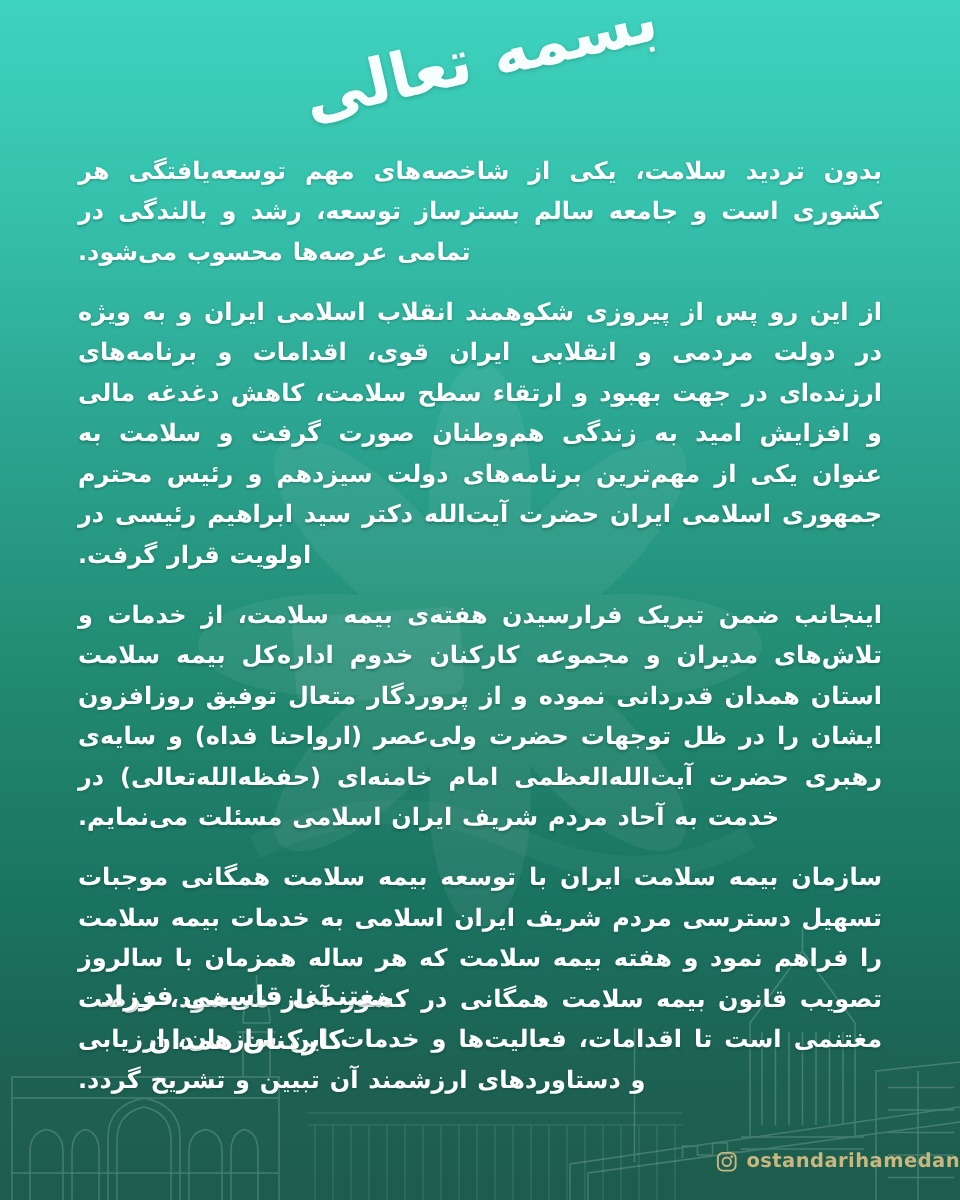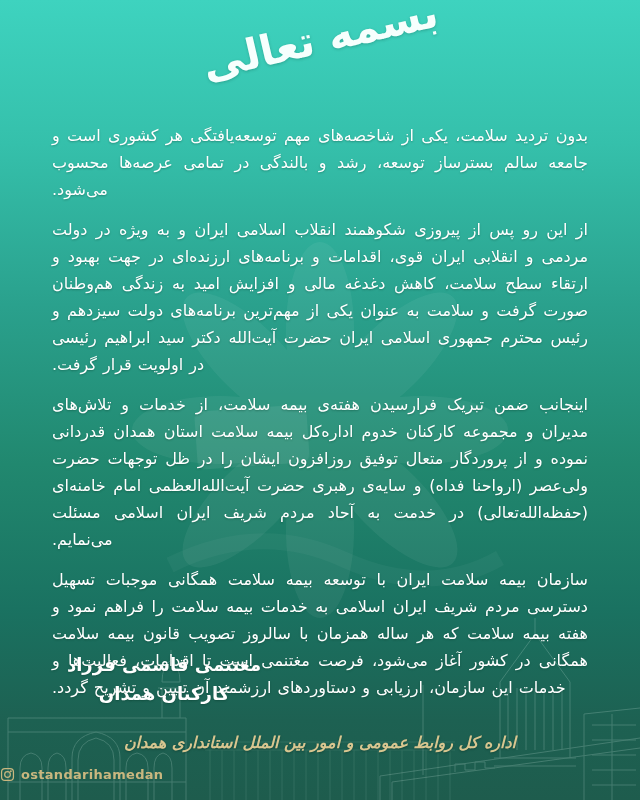--- a/index.html
+++ b/index.html
@@ -21,24 +21,24 @@
     text-align:center;color:#f6fffd;
     text-shadow:0 1px 3px rgba(0,60,45,.25);
   }
   .bismillah span{
     display:inline-block;
     transform:rotate(-13deg);
     font-size:42px;font-weight:bold;
     letter-spacing:1px;
   }
   .body-text{
-    position:absolute;top:122px;left:52px;width:536px;
+    position:absolute;top:100px;left:52px;width:536px;
     direction:rtl;
     color:#ffffff;
-    font-size:16px;font-weight:normal;
+    font-size:16px;font-weight:bold;
     line-height:27px;
     text-align:justify;
     text-align-last:left;
     text-shadow:0 1px 2px rgba(0,50,35,.32);
     word-spacing:1px;
   }
   .body-text p{margin:0 0 13px 0;}
   .signature{
     position:absolute;top:650px;left:55px;width:218px;
     direction:rtl;text-align:center;
@@ -47,21 +47,21 @@
   }
   .footer-calligraphy{
     position:absolute;top:733px;left:0;right:0;
     direction:rtl;text-align:center;
     color:#d8c690;
     font-size:16px;font-style:italic;font-weight:bold;
     text-shadow:0 1px 2px rgba(0,40,30,.4);
   }
   .instagram-row{
     position:absolute;top:767px;left:0;right:0;
-    display:flex;justify-content:flex-start;align-items:center;gap:6px;
+    display:flex;justify-content:flex-end;align-items:center;gap:6px;
     color:#c9b77f;font-size:13px;font-weight:bold;
     letter-spacing:.3px;
   }
   .instagram-row svg{flex:0 0 auto;}
 </style>
 </head>
 <body>
 
 <div class="poster">
 
@@ -145,21 +145,20 @@
     <p>از این رو پس از پیروزی شکوهمند انقلاب اسلامی ایران و به ویژه در دولت مردمی و انقلابی ایران قوی، اقدامات و برنامه‌های ارزنده‌ای در جهت بهبود و ارتقاء سطح سلامت، کاهش دغدغه مالی و افزایش امید به زندگی هم‌وطنان صورت گرفت و سلامت به عنوان یکی از مهم‌ترین برنامه‌های دولت سیزدهم و رئیس محترم جمهوری اسلامی ایران حضرت آیت‌الله دکتر سید ابراهیم رئیسی در اولویت قرار گرفت.</p>
     <p>اینجانب ضمن تبریک فرارسیدن هفته‌ی بیمه سلامت، از خدمات و تلاش‌های مدیران و مجموعه کارکنان خدوم اداره‌کل بیمه سلامت استان همدان قدردانی نموده و از پروردگار متعال توفیق روزافزون ایشان را در ظل توجهات حضرت ولی‌عصر (ارواحنا فداه) و سایه‌ی رهبری حضرت آیت‌الله‌العظمی امام خامنه‌ای (حفظه‌الله‌تعالی) در خدمت به آحاد مردم شریف ایران اسلامی مسئلت می‌نمایم.</p>
     <p>سازمان بیمه سلامت ایران با توسعه بیمه سلامت همگانی موجبات تسهیل دسترسی مردم شریف ایران اسلامی به خدمات بیمه سلامت را فراهم نمود و هفته بیمه سلامت که هر ساله همزمان با سالروز تصویب قانون بیمه سلامت همگانی در کشور آغاز می‌شود، فرصت مغتنمی است تا اقدامات، فعالیت‌ها و خدمات این سازمان، ارزیابی و دستاوردهای ارزشمند آن تبیین و تشریح گردد.</p>
   </div>
 
   <div class="signature">
     <div>مغتنمی قاسمی فرزاد</div>
     <div>کارکنان همدان</div>
   </div>
 
-  <div class="footer-calligraphy">اداره کل روابط عمومی و امور بین الملل استانداری همدان</div>
 
   <div class="instagram-row">
     <svg width="15" height="15" viewBox="0 0 24 24" aria-hidden="true">
       <rect x="2.5" y="2.5" width="19" height="19" rx="5.5" fill="none" stroke="currentColor" stroke-width="2"></rect>
       <circle cx="12" cy="12" r="4.5" fill="none" stroke="currentColor" stroke-width="2"></circle>
       <circle cx="17.4" cy="6.6" r="1.5" fill="currentColor"></circle>
     </svg>
     <span>ostandarihamedan</span>
   </div>
 

